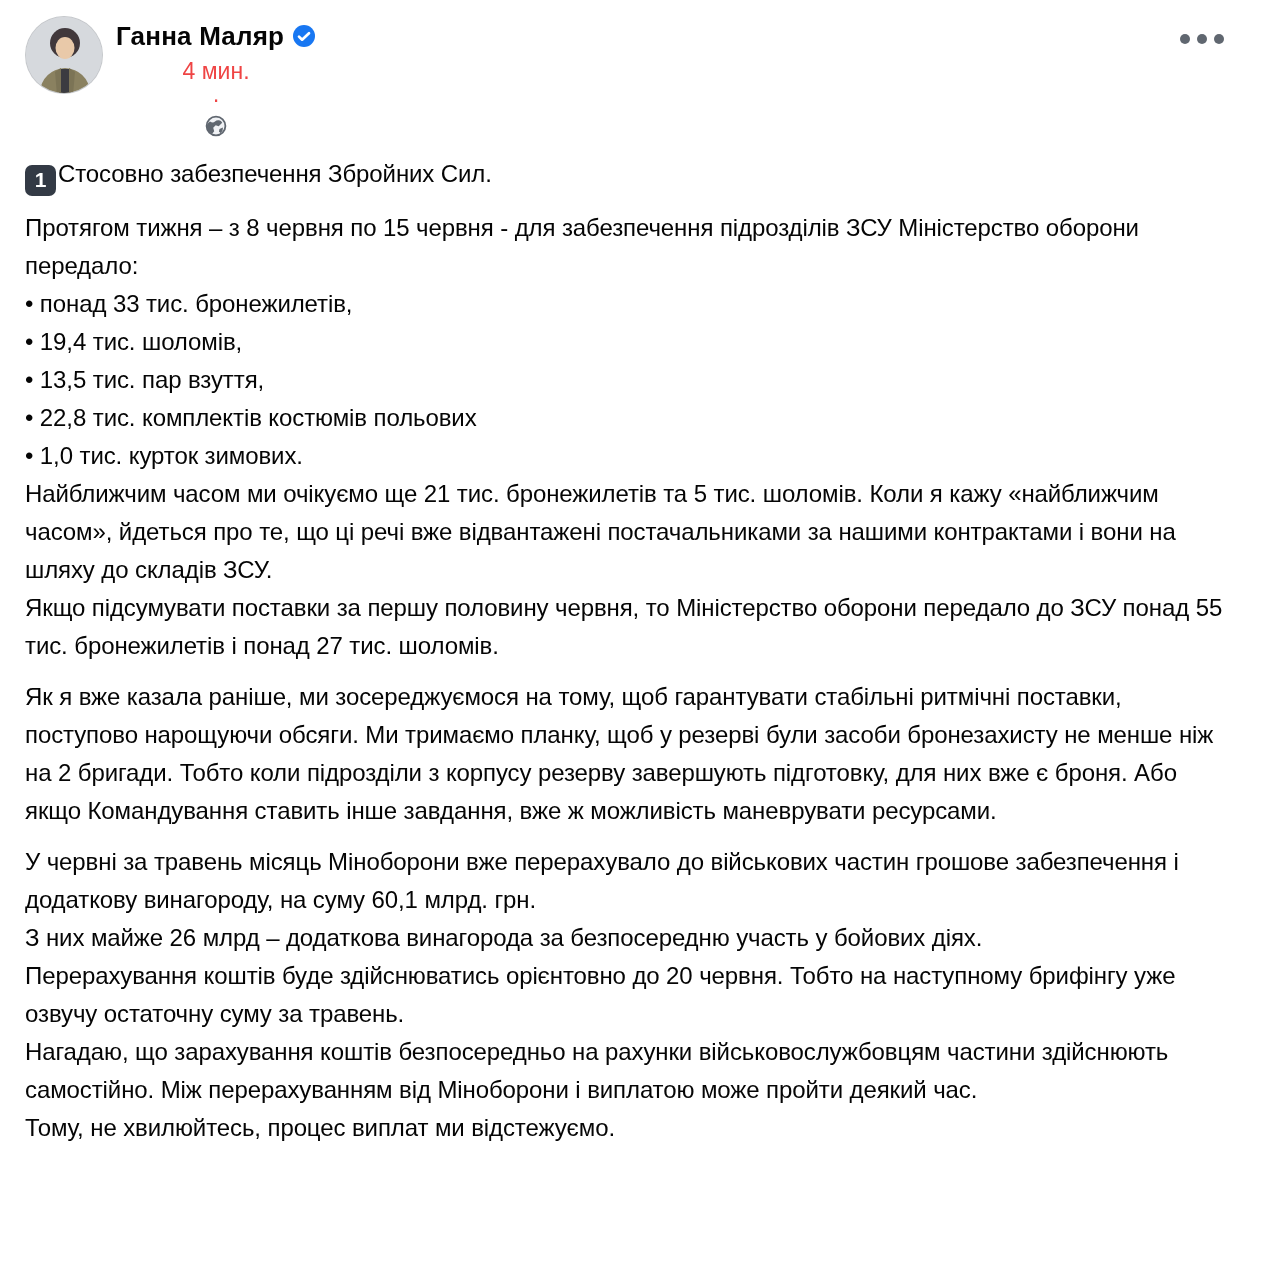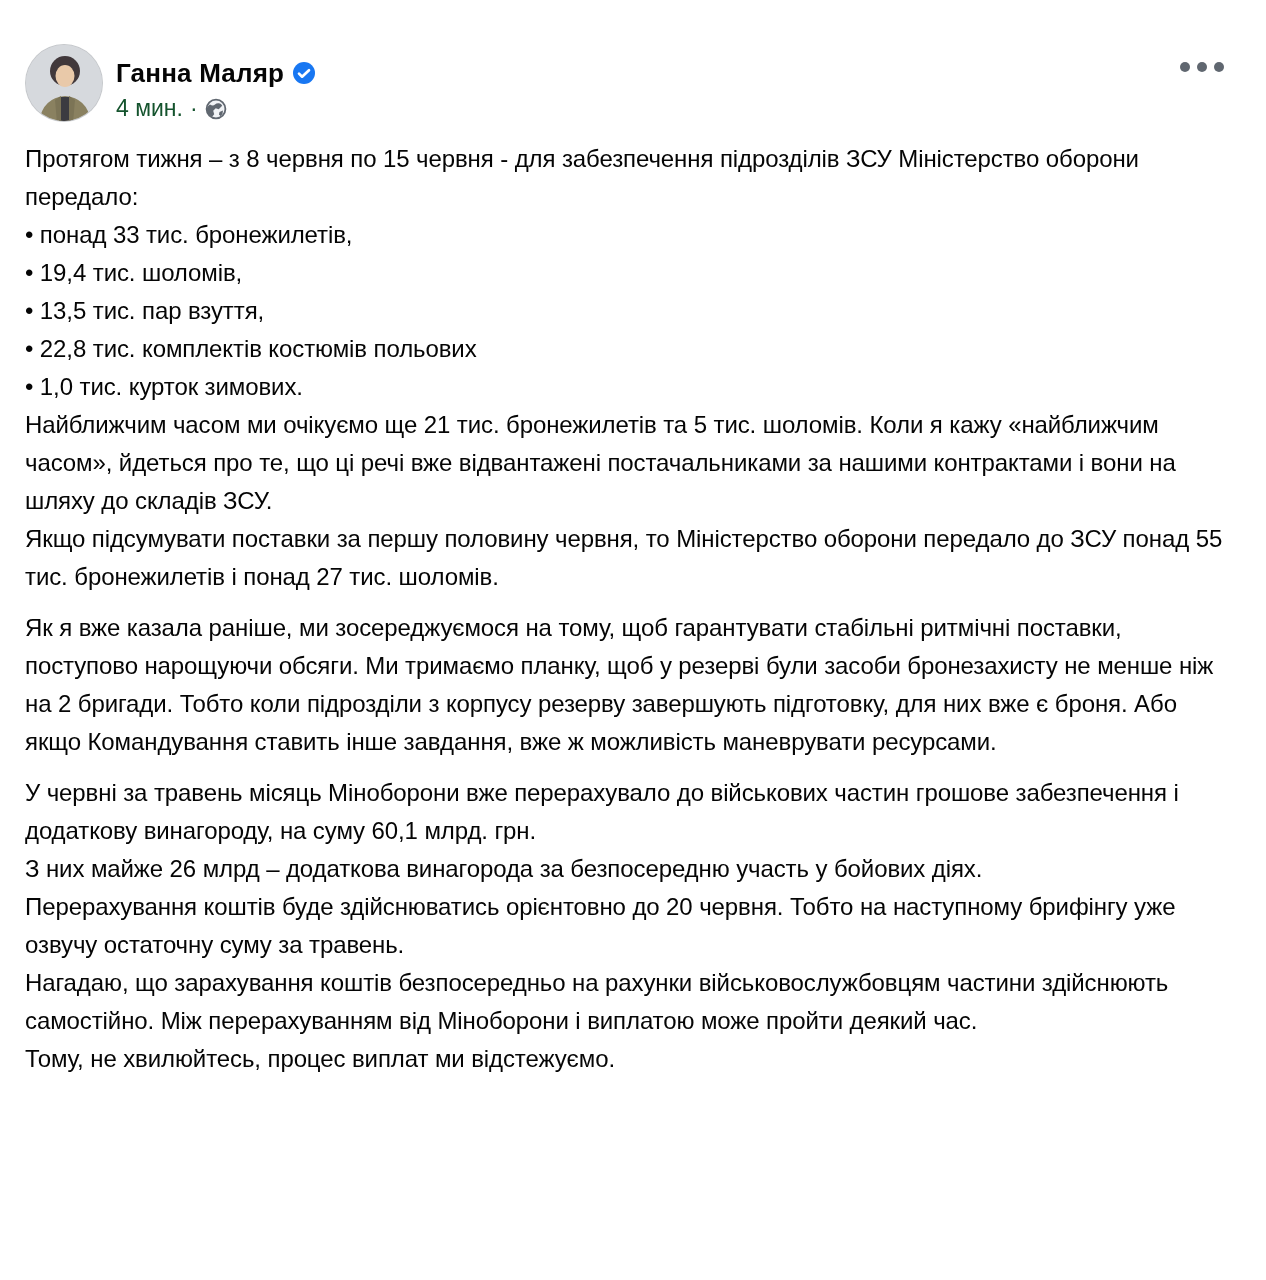--- a/index.html
+++ b/index.html
@@ -8,23 +8,22 @@
     background: #ffffff;
     overflow: hidden;
     font-family: "Liberation Sans", "DejaVu Sans", sans-serif;
   }
   .post { width: 100%; height: 100%; background:#fff; }
 
   
   .post-header {
     position: relative;
     display: flex;
-    align-items: flex-end;
+    align-items: flex-start;
     padding: 16px 30px 0 25px;
-    margin-top: 28px;
   }
   .avatar-btn {
     width: 78px; height: 78px;
     border-radius: 50%;
     overflow: hidden;
     flex: 0 0 auto;
     border: 1px solid rgba(0,0,0,.08);
     background: #d6d9dd;
     padding: 0; cursor: pointer;
   }
@@ -36,23 +35,24 @@
     font-weight: 700;
     color: #050505;
     letter-spacing: .2px;
     line-height: 34px;
     cursor: pointer;
   }
   .verified { margin-left: 8px; display: inline-flex; }
   .meta-row {
     display: flex; align-items: center;
     margin-top: 4px;
-    color: #14532d;
+    color: #ef4444;
     font-size: 23px;
     line-height: 28px;
+    flex-direction: column;
   }
   .meta-row .sep { margin: 0 7px; }
   .timestamp { cursor: pointer; }
   .globe { display: inline-flex; margin-top: 2px; }
 
   .menu-btn {
     position: absolute;
     right: 34px; top: 26px;
     display: flex; gap: 7px;
     background: none; border: none; cursor: pointer;
@@ -132,20 +132,21 @@
     </div>
 
     <button class="menu-btn" aria-label="post options">
       <span class="dot"></span>
       <span class="dot"></span>
       <span class="dot"></span>
     </button>
   </div>
 
   <div class="post-body">
+      <div class="para"><span class="keycap" style="background: rgb(51, 58, 69);">1</span>Стосовно забезпечення Збройних Сил.</div>
       <div class="para">Протягом тижня – з 8 червня по 15 червня - для забезпечення підрозділів ЗСУ Міністерство оборони передало:
 • понад 33 тис. бронежилетів,
 • 19,4 тис. шоломів,
 • 13,5 тис. пар взуття,
 • 22,8 тис. комплектів костюмів польових
 • 1,0 тис. курток зимових.
 Найближчим часом ми очікуємо ще 21 тис. бронежилетів та 5 тис. шоломів. Коли я кажу «найближчим часом», йдеться про те, що ці речі вже відвантажені постачальниками за нашими контрактами і вони на шляху до складів ЗСУ.
 Якщо підсумувати поставки за першу половину червня, то Міністерство оборони передало до ЗСУ понад 55 тис. бронежилетів і понад 27 тис. шоломів.</div>
       <div class="para">Як я вже казала раніше, ми зосереджуємося на тому, щоб гарантувати стабільні ритмічні поставки, поступово нарощуючи обсяги. Ми тримаємо планку, щоб у резерві були засоби бронезахисту не менше ніж на 2 бригади. Тобто коли підрозділи з корпусу резерву завершують підготовку, для них вже є броня. Або якщо Командування ставить інше завдання, вже ж можливість маневрувати ресурсами.</div>
       <div class="para">У червні за травень місяць Міноборони вже перерахувало до військових частин грошове забезпечення і додаткову винагороду, на суму 60,1 млрд. грн.

